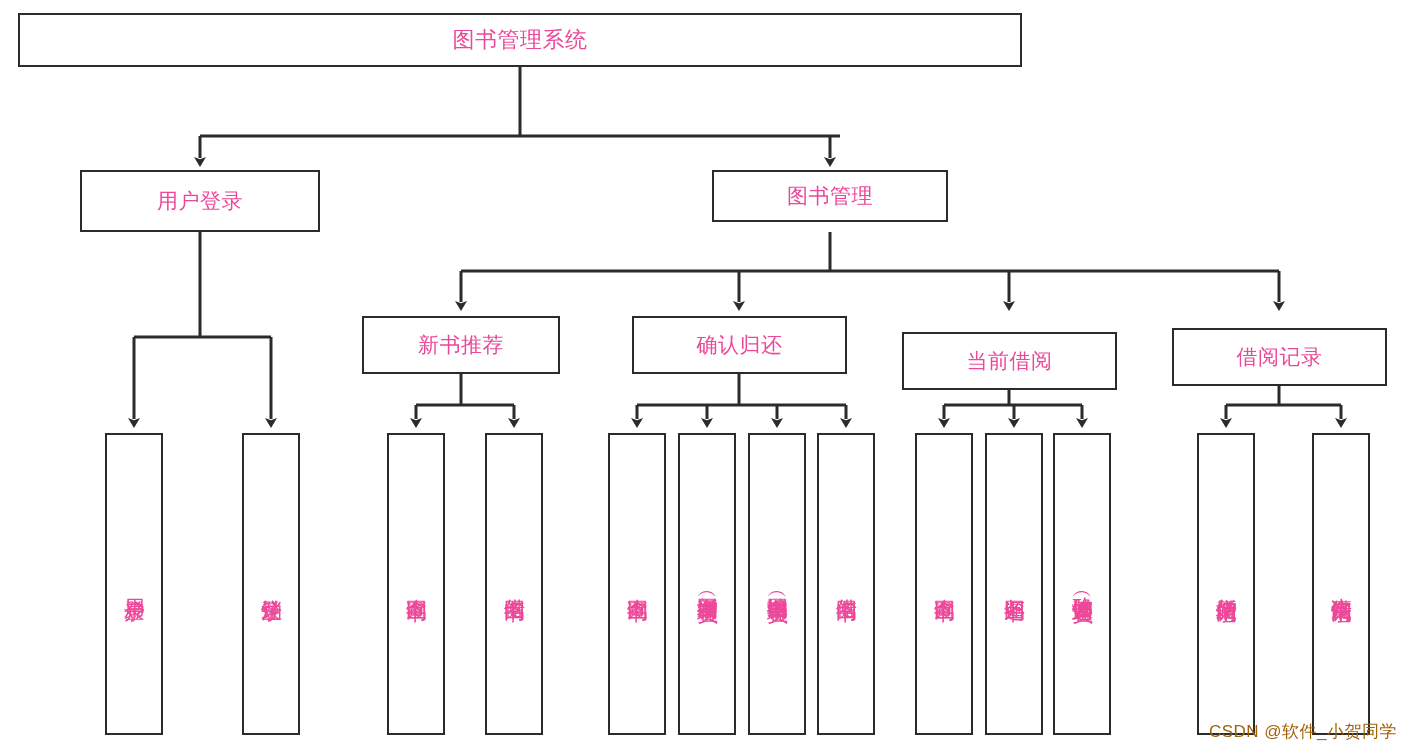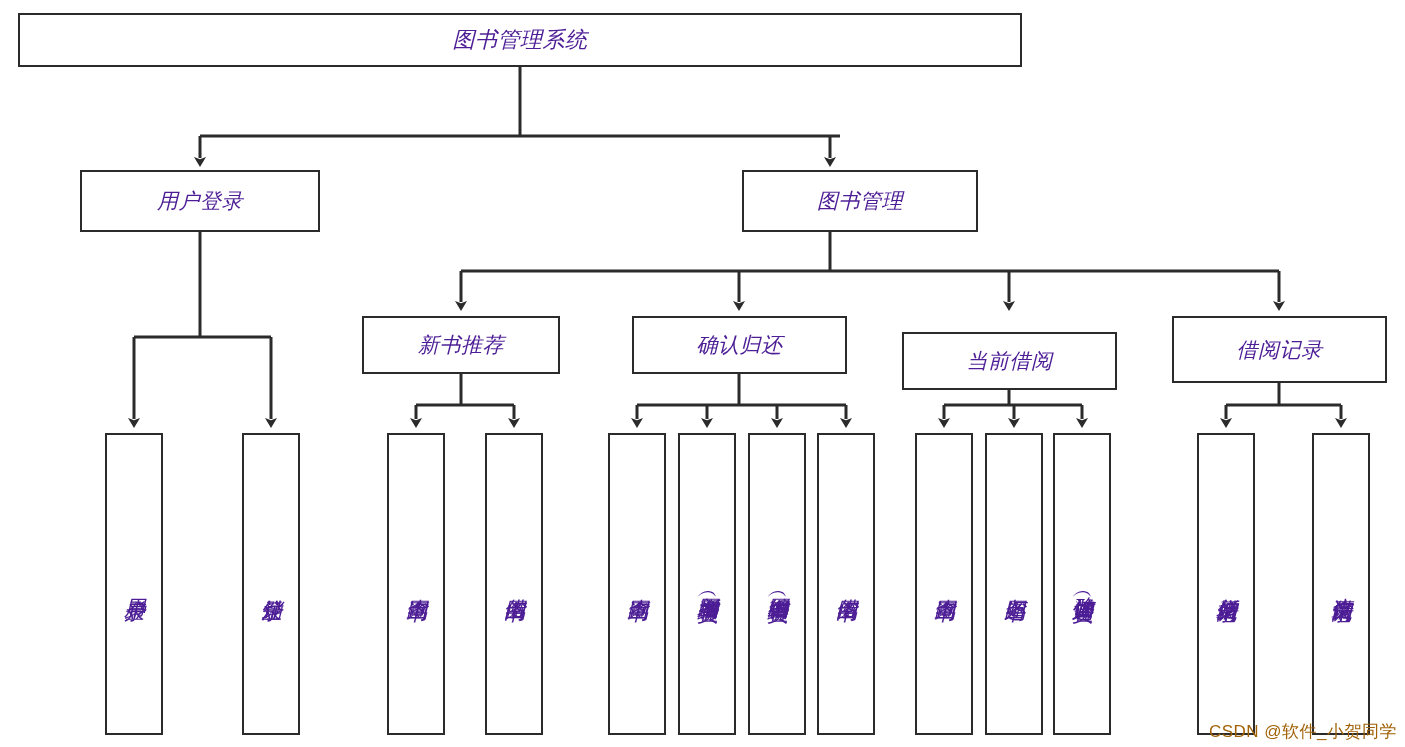--- a/index.html
+++ b/index.html
@@ -26,22 +26,21 @@
     pointer-events: none;
   }
   .node {
     position: absolute;
     box-sizing: border-box;
     border: 2px solid #2b2b2b;
     background: #ffffff;
     display: flex;
     align-items: center;
     justify-content: center;
-    color: #4c1d95;
-    font-style: italic;
+    color: #ec4899;
   }
   .node.h {
     font-size: 21px;
     line-height: 1.2;
     letter-spacing: 0.5px;
   }
   .node.root {
     font-size: 22px;
   }
   .node.leaf {
@@ -123,34 +122,34 @@
     </g>
   </svg>
 
   <div class="node root h" style="left:18px; top:13px; width:1004px; height:54px;">
     <span>图书管理系统</span>
   </div>
 
   <div class="node h" style="left:80px; top:170px; width:240px; height:62px;">
     <span>用户登录</span>
   </div>
-  <div class="node h" style="left:742px; top:170px; width:236px; height:62px;align-items:center;">
+  <div class="node h" style="left:712px; top:170px; width:236px; height:52px;align-items:center;">
     <span>图书管理</span>
   </div>
 
   <div class="node h" style="left:362px; top:316px; width:198px; height:58px;">
     <span>新书推荐</span>
   </div>
   <div class="node h" style="left:632px; top:316px; width:215px; height:58px;">
     <span>确认归还</span>
   </div>
   <div class="node h" style="left:902px; top:316px; width:215px; height:58px;margin-top:16px;">
     <span>当前借阅</span>
   </div>
-  <div class="node h" style="left:1172px; top:316px; width:215px; height:67px;">
+  <div class="node h" style="left:1172px; top:328px; width:215px; height:58px;">
     <span>借阅记录</span>
   </div>
 
   <div class="node leaf" style="left:105px; top:433px; width:58px; height:302px;">
     <span class="vtext">用户登录</span>
   </div>
   <div class="node leaf" style="left:242px; top:433px; width:58px; height:302px;">
     <span class="vtext">注销登录</span>
   </div>
   <div class="node leaf" style="left:387px; top:433px; width:58px; height:302px;">

